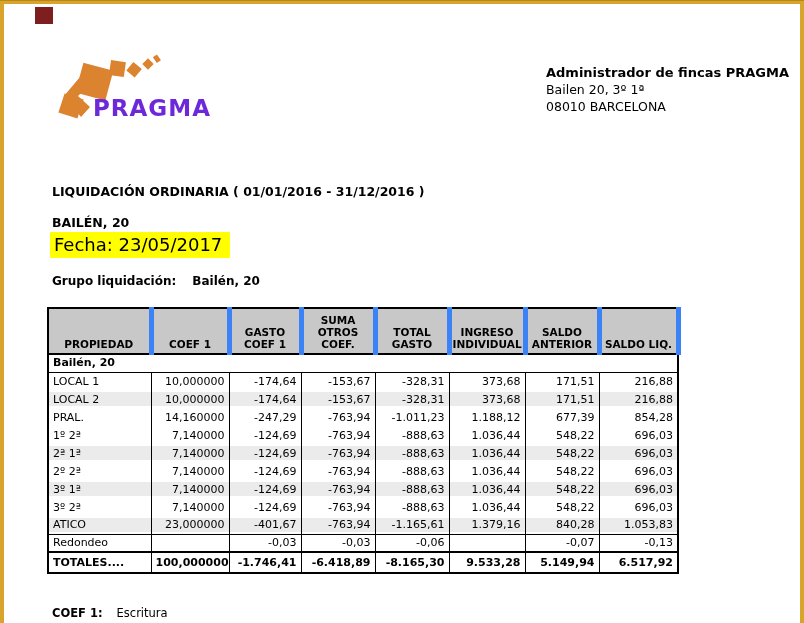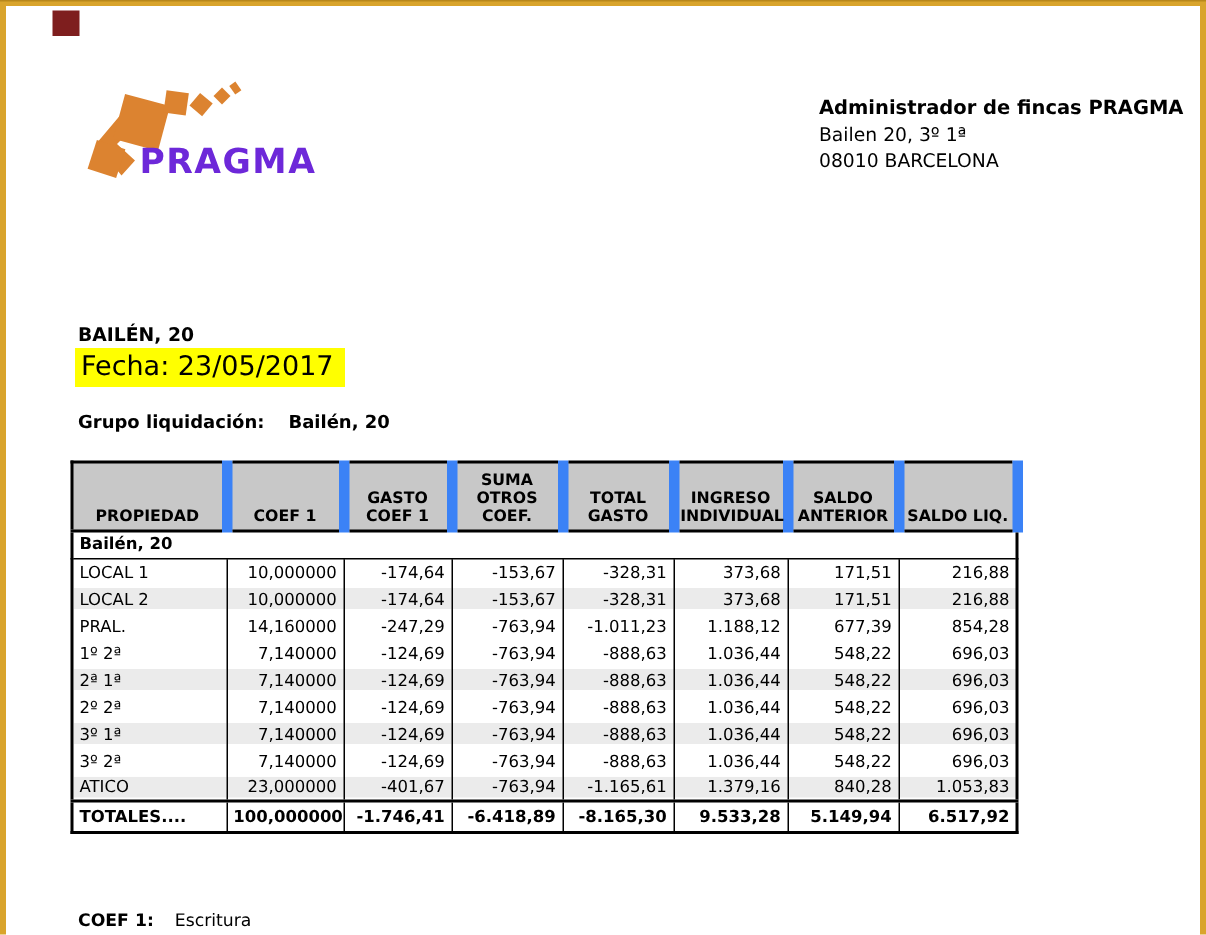--- a/index.html
+++ b/index.html
@@ -30,21 +30,21 @@
   .grupo{position:absolute;left:48px;top:270px;font-size:12px;font-weight:bold;}
   .grupo .val{margin-left:16px;}
 
   
   table{position:absolute;left:43px;top:303px;width:630px;border-collapse:collapse;
         font-size:11px;border:2px solid #000;table-layout:fixed;}
   col.c0{width:103px}col.c1{width:78px}col.c2{width:72px}col.c3{width:74px}
   col.c4{width:74px}col.c5{width:76px}col.c6{width:74px}col.c7{width:79px}
   th{background:var(--hdr-grey);font-weight:bold;vertical-align:bottom;text-align:center;
      white-space:pre-line;height:46px;padding:2px 1px 3px 1px;font-size:10.5px;
-     border-left:1px solid #000;border-right:7px solid #3b82f6;border-bottom:2px solid #000;}
+     border-left:1px solid #000;border-right:5px solid #3b82f6;border-bottom:2px solid #000;}
   td{border-left:1px solid #000;border-right:1px solid #000;height:18px;padding:0 4px;overflow:hidden;}
   tr.group td{font-weight:bold;border-bottom:1px solid #000;padding:1px 4px 2px 4px;}
   td.num{text-align:right;}
   td.left{text-align:left;white-space:nowrap;}
   tr.stripe td{background:linear-gradient(to bottom,#fff 2px,var(--stripe) 2px,var(--stripe) 16px,#fff 16px);}
   tr.redondeo td{border-top:1px solid #000;}
   tr.totals td{font-weight:bold;border-top:2px solid #000;height:21px;font-size:11px;margin-top:24px;}
 
   .footnote{position:absolute;left:48px;top:602px;font-size:11.5px;}
   .footnote .lbl{font-weight:bold;}
@@ -71,20 +71,21 @@
     </svg>
     <span class="logo-text">PRAGMA</span>
   </div>
 
   <div class="sender">
     <div class="name">Administrador de fincas PRAGMA</div>
     <div>Bailen 20, 3º 1ª</div>
     <div>08010 BARCELONA</div>
   </div>
 
+  <div class="title">LIQUIDACIÓN ORDINARIA ( 01/01/2016 - 31/12/2016 )</div>
   <div class="subtitle">BAILÉN, 20</div>
 
   <div class="fecha"><span>Fecha:</span> <span>23/05/2017</span></div>
 
   <div class="grupo"><span>Grupo liquidación:</span><span class="val">Bailén, 20</span></div>
 
   <table>
     <colgroup>
       <col class="c0">
         <col class="c1">
@@ -200,20 +201,30 @@
         <tr class="stripe">
           <td class="left">ATICO</td>
           <td class="num">23,000000</td>
           <td class="num">-401,67</td>
           <td class="num">-763,94</td>
           <td class="num">-1.165,61</td>
           <td class="num">1.379,16</td>
           <td class="num">840,28</td>
           <td class="num">1.053,83</td>
         </tr>
+        <tr class="redondeo">
+          <td class="left">Redondeo</td>
+          <td class="num"></td>
+          <td class="num">-0,03</td>
+          <td class="num">-0,03</td>
+          <td class="num">-0,06</td>
+          <td class="num"></td>
+          <td class="num">-0,07</td>
+          <td class="num">-0,13</td>
+        </tr>
         <tr class="totals">
           <td class="left">TOTALES....</td>
           <td class="num">100,000000</td>
           <td class="num">-1.746,41</td>
           <td class="num">-6.418,89</td>
           <td class="num">-8.165,30</td>
           <td class="num">9.533,28</td>
           <td class="num">5.149,94</td>
           <td class="num">6.517,92</td>
         </tr>

